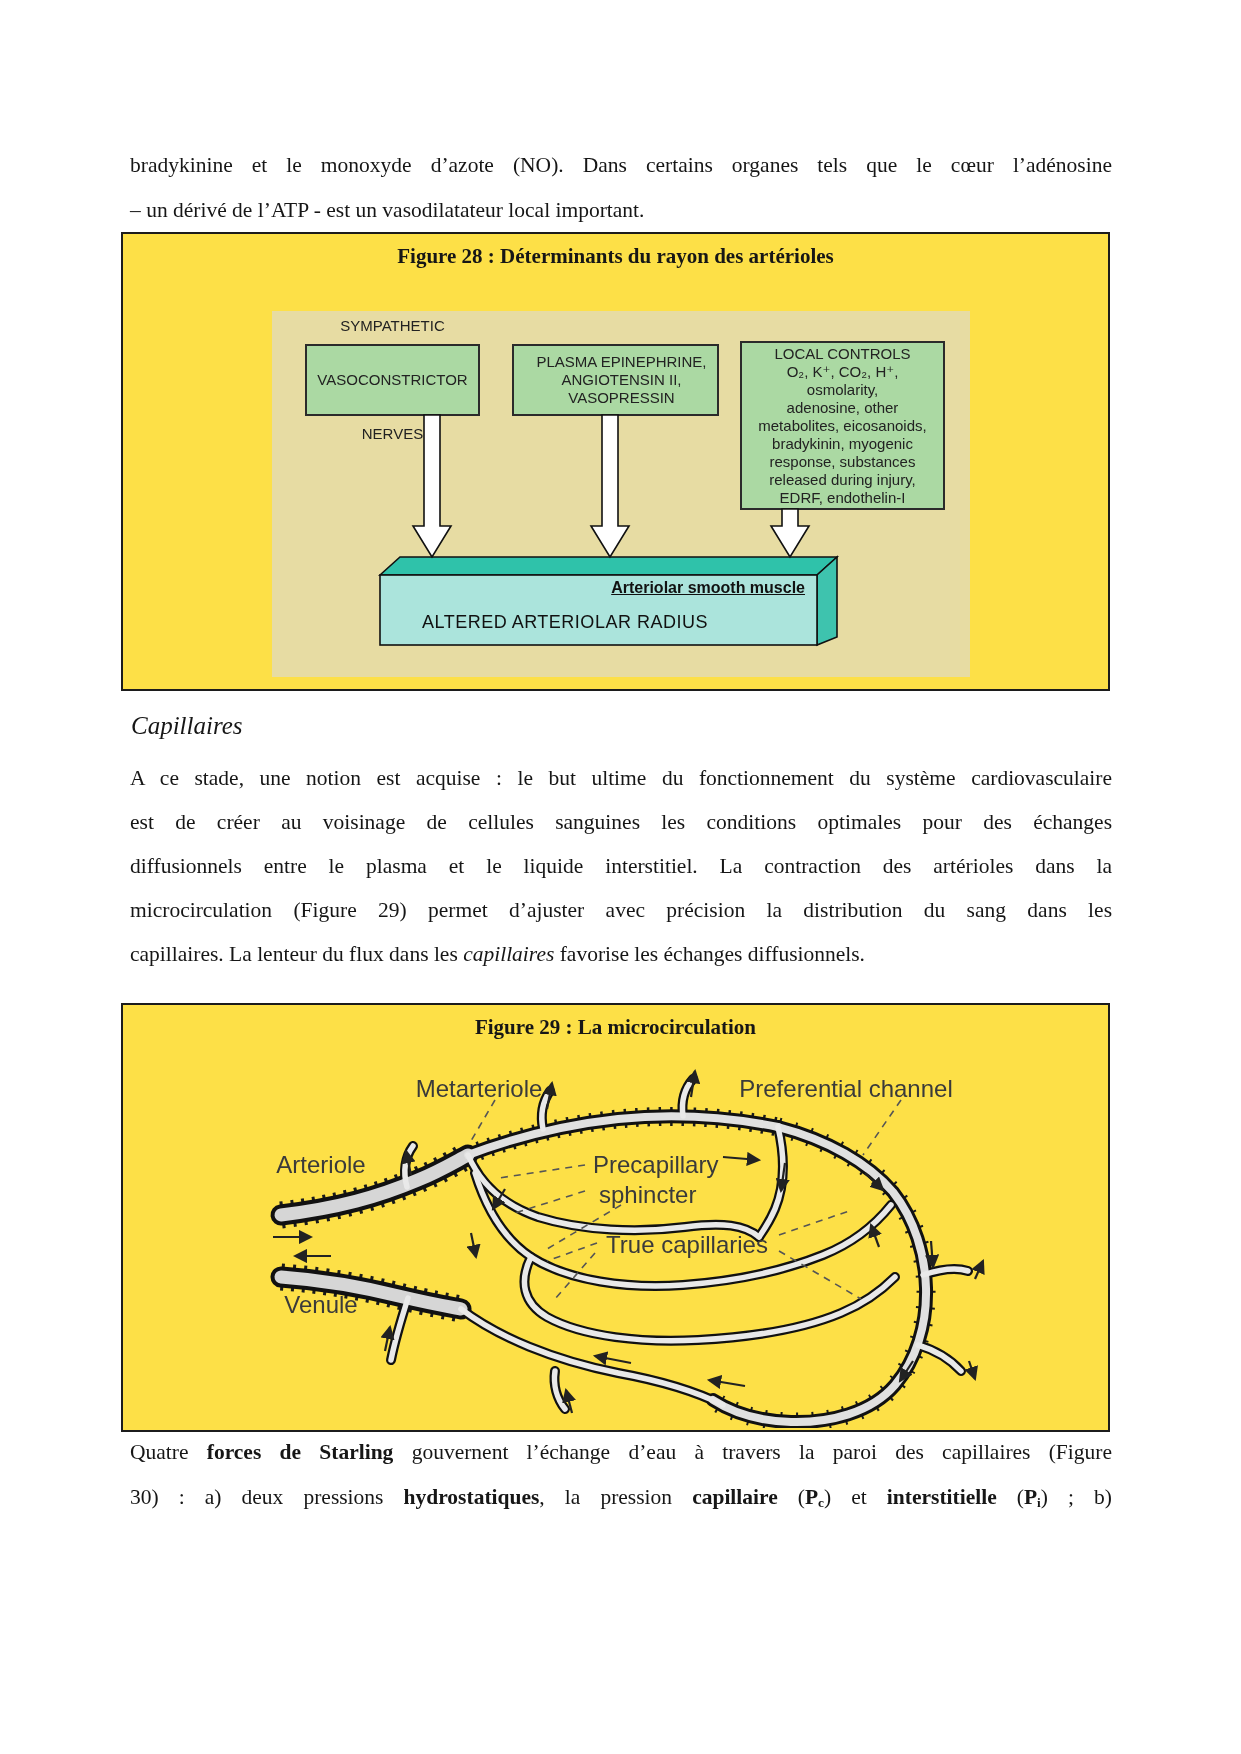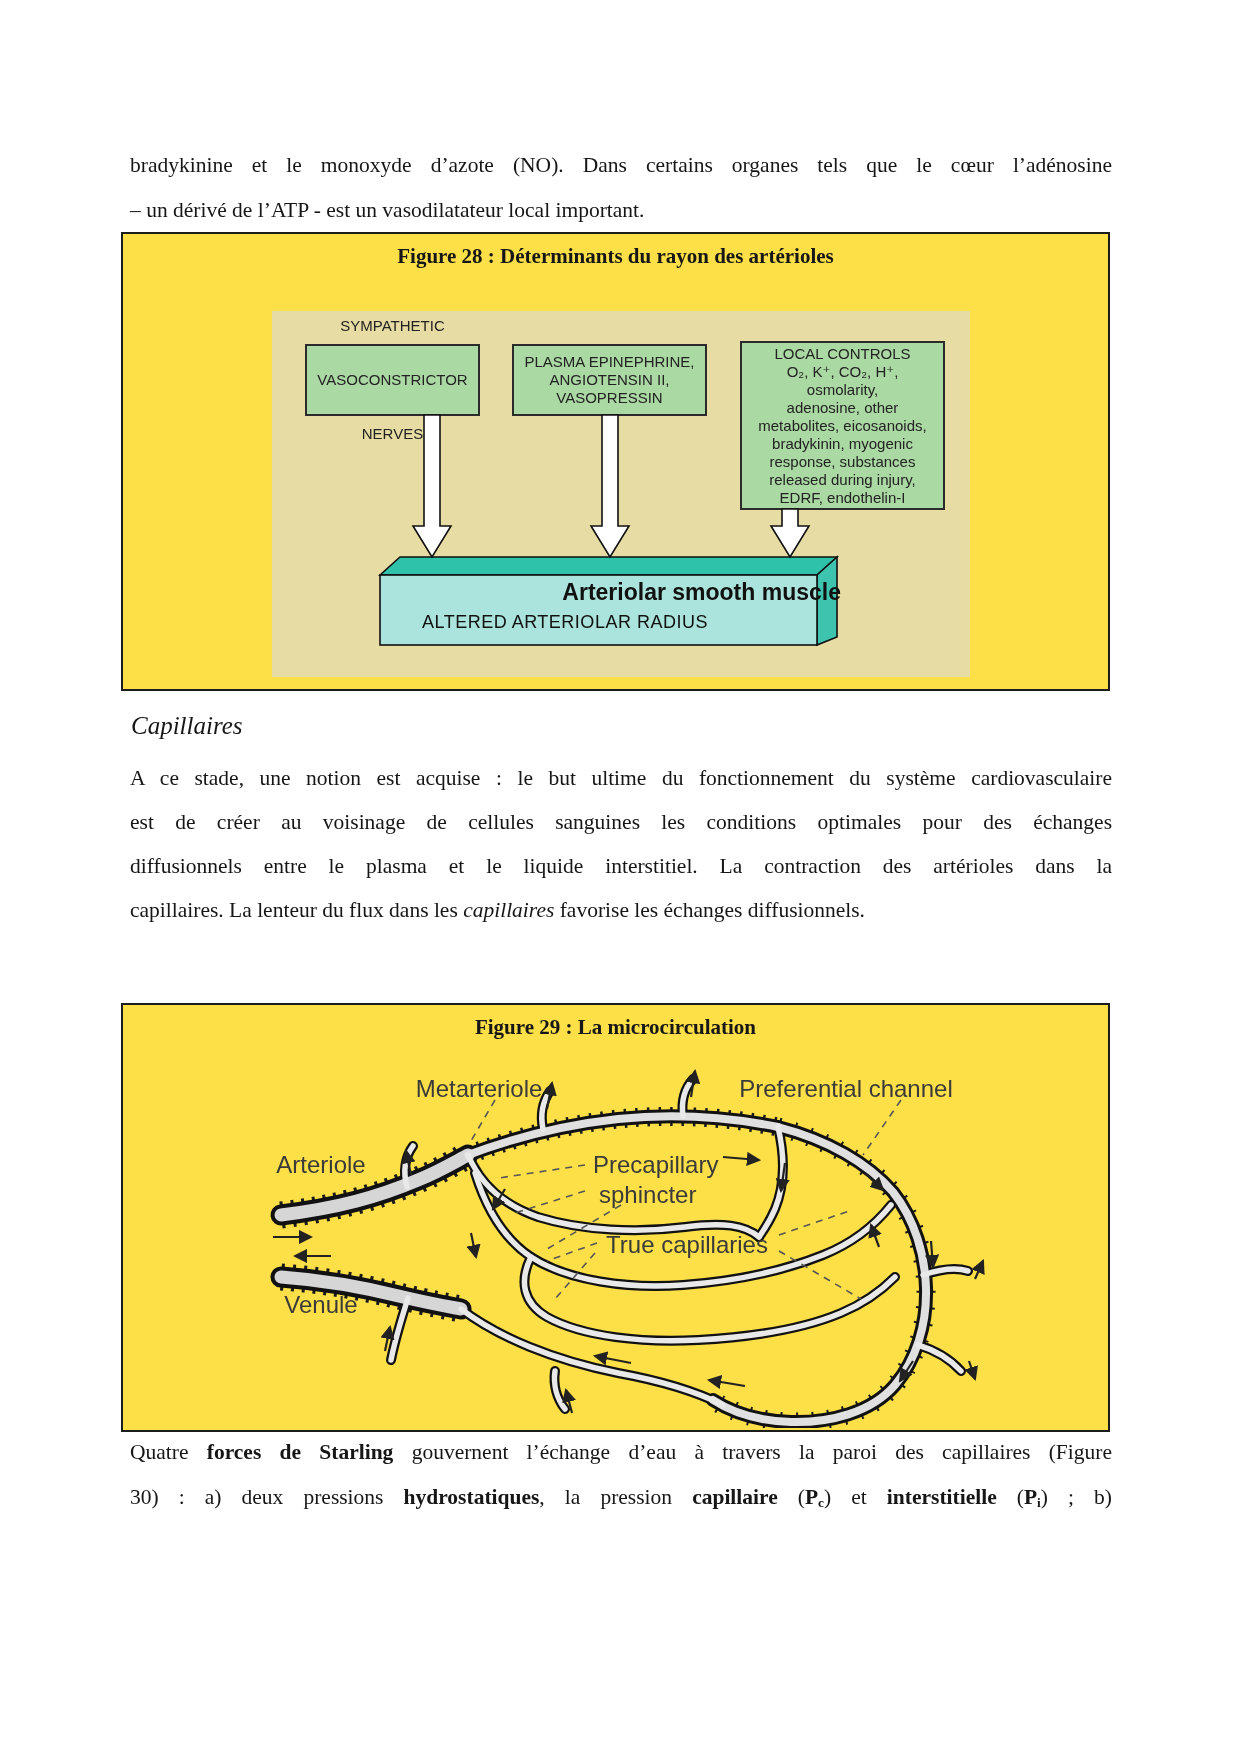--- a/index.html
+++ b/index.html
@@ -21,21 +21,21 @@
   
   .figframe{border:2px solid #1c1c1c;background:#fde047;}
   .figtitle{text-align:center;font-weight:bold;font-size:21px;margin-top:9px;line-height:26px;}
 
   
   .tanimg{position:absolute;left:149px;top:77px;width:698px;height:366px;background:#e7dca3;}
   .gbox{position:absolute;background:#abd9a3;border:2px solid #2b2b2b;
         font-family:"Liberation Sans","DejaVu Sans",sans-serif;font-size:15px;line-height:18px;
         color:#222;display:flex;flex-direction:column;justify-content:center;text-align:center;}
   .tealtext{position:absolute;font-family:"Liberation Sans","DejaVu Sans",sans-serif;color:#111;}
-  .muscle{font-weight:bold;font-size:23px;margin-left:36px;}
+  .muscle{font-weight:bold;text-decoration:underline;font-size:16px;}
   .radius{font-size:18px;letter-spacing:0.5px;}
 
   
   svg text{font-family:"Liberation Sans","DejaVu Sans",sans-serif;fill:#3a3a3a;font-size:24px;}
   .o-t{stroke:#111;stroke-width:21px;fill:none;stroke-linecap:round;}
   .b-t{stroke:#1a1a1a;stroke-width:27px;fill:none;stroke-linecap:butt;stroke-dasharray:3 8;}
   .i-t{stroke:#d6d6d6;stroke-width:13px;fill:none;stroke-linecap:round;}
   .o-m{stroke:#111;stroke-width:14px;fill:none;stroke-linecap:round;}
   .b-m{stroke:#1a1a1a;stroke-width:19px;fill:none;stroke-linecap:butt;stroke-dasharray:2.5 9;}
   .i-m{stroke:#e0e0e0;stroke-width:8px;fill:none;stroke-linecap:round;}
@@ -55,21 +55,21 @@
 <div class="abs figframe" style="left:121px;top:232px;width:985px;height:455px;">
   <div class="figtitle">Figure 28 : Déterminants du rayon des artérioles</div>
 
   <div class="tanimg">
 
     <div class="gbox" style="left:33px;top:33px;width:171px;height:68px;gap:36px;">
       <div>SYMPATHETIC</div>
       <div>VASOCONSTRICTOR</div>
       <div>NERVES</div>
     </div>
-    <div class="gbox" style="left:240px;top:33px;width:191px;height:68px;">
+    <div class="gbox" style="left:240px;top:33px;width:191px;height:68px;padding-left:12px;">
       <div>PLASMA EPINEPHRINE,</div>
       <div>ANGIOTENSIN II,</div>
       <div>VASOPRESSIN</div>
     </div>
     <div class="gbox" style="left:468px;top:30px;width:201px;height:165px;">
       <div>LOCAL CONTROLS</div>
       <div>O₂, K⁺, CO₂, H⁺,</div>
       <div>osmolarity,</div>
       <div>adenosine, other</div>
       <div>metabolites, eicosanoids,</div>
@@ -94,20 +94,21 @@
     <div class="tealtext radius" style="left:150px;top:301px;width:300px;text-align:left;">ALTERED ARTERIOLAR RADIUS</div>
   </div>
 </div>
 
 <div class="abs section-heading" style="left:131px;top:712px;">Capillaires</div>
 
 <div class="abs textblock p1" style="left:130px;top:756px;">
   <div class="tl"><span>A ce stade, une notion est acquise : le but ultime du fonctionnement du système cardiovasculaire</span></div>
   <div class="tl"><span>est de créer au voisinage de cellules sanguines les conditions optimales pour des échanges</span></div>
   <div class="tl"><span>diffusionnels entre le plasma et le liquide interstitiel. La contraction des artérioles dans la</span></div>
+  <div class="tl"><span>microcirculation (Figure 29) permet d’ajuster avec précision la distribution du sang dans les</span></div>
   <div class="tl last"><span>capillaires. La lenteur du flux dans les </span><span class="seg-i">capillaires</span><span> favorise les échanges diffusionnels.</span></div>
 </div>
 
 <div class="abs figframe" style="left:121px;top:1003px;width:985px;height:425px;">
   <div class="figtitle">Figure 29 : La microcirculation</div>
 
   <svg class="abs" style="left:0;top:40px;" width="985" height="383" viewBox="0 0 985 383">
     <defs>
       <marker id="arr" viewBox="0 0 10 10" refX="8.5" refY="5" markerWidth="6.5" markerHeight="6.5" orient="auto-start-reverse">
         <path d="M0,0 L10,5 L0,10 z" fill="#222"></path>

